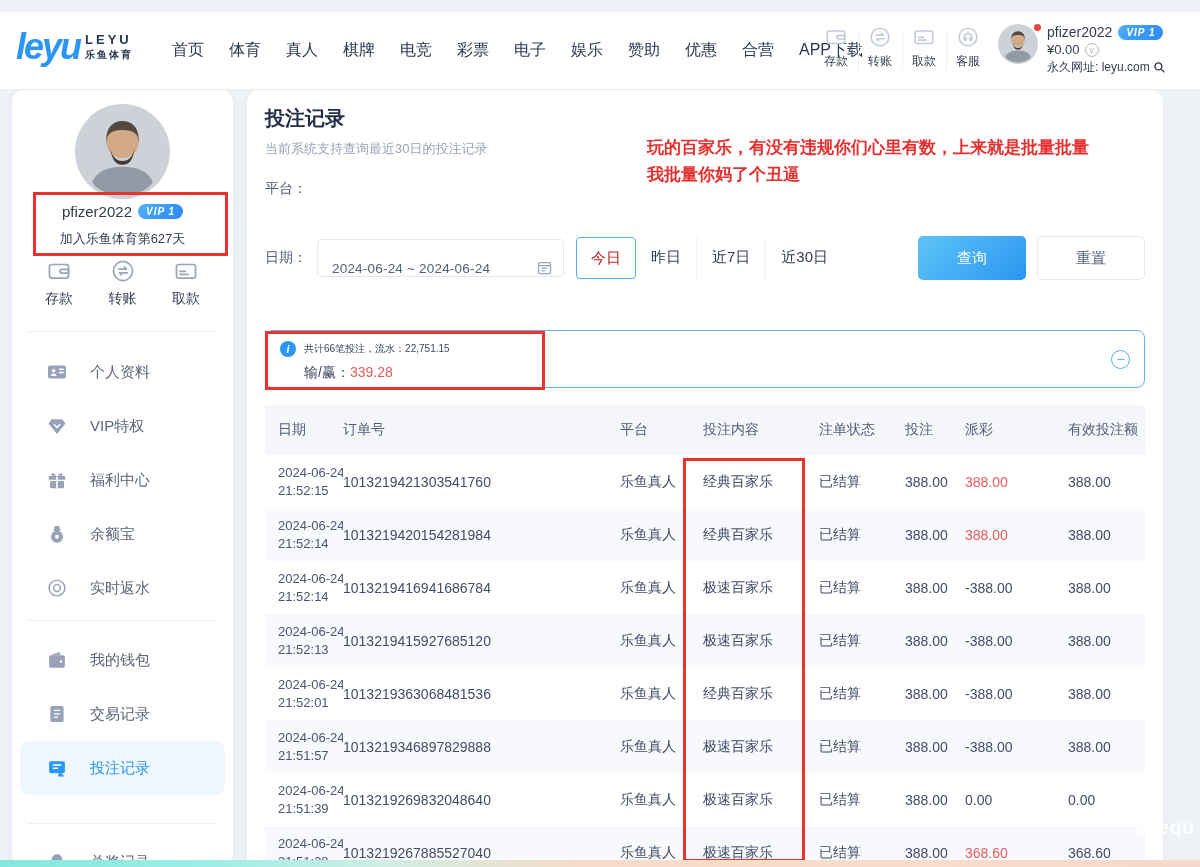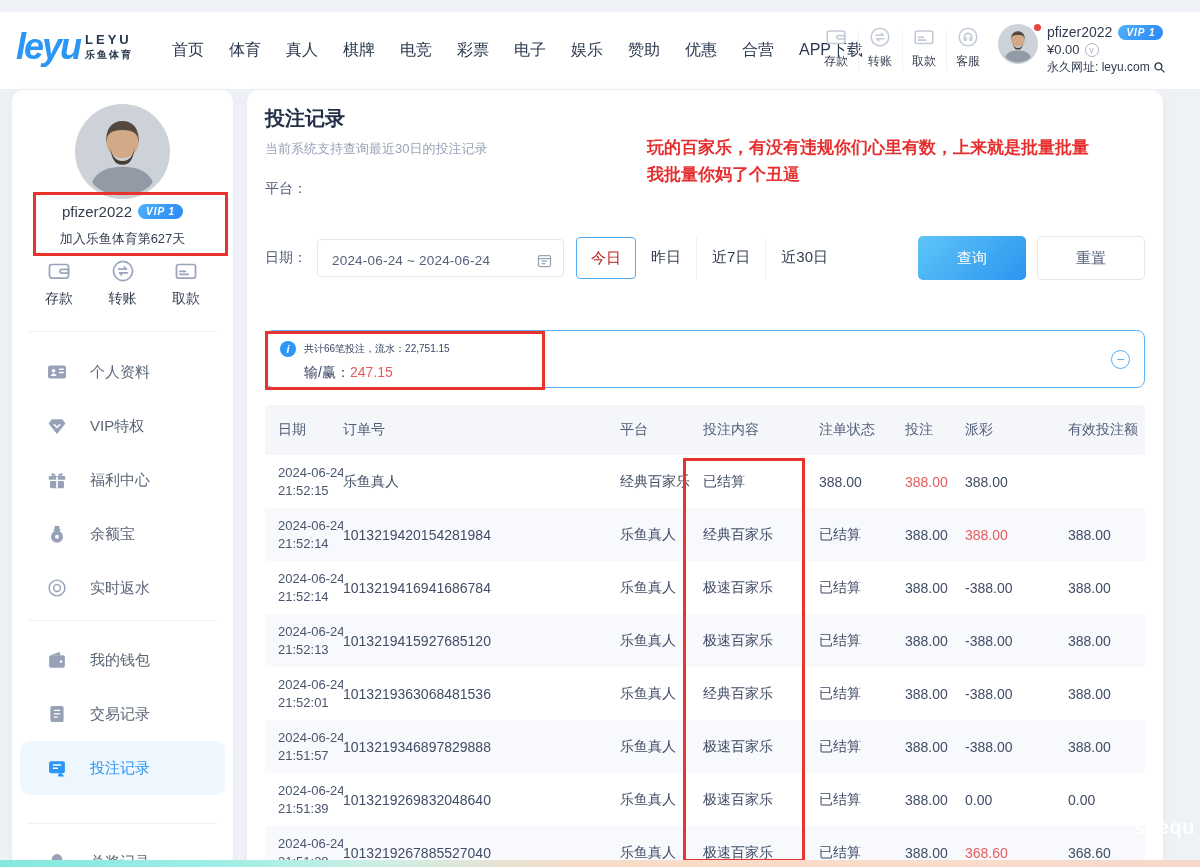--- a/index.html
+++ b/index.html
@@ -55,21 +55,21 @@
   
   .main{position:absolute;left:247px;top:90px;width:916px;height:777px;background:#fff;border-radius:12px 12px 0 0;box-shadow:0 2px 10px rgba(20,40,80,.04)}
   .page-title{position:absolute;left:18px;top:15px;font-size:20px;font-weight:700;color:#232f46}
   .page-sub{position:absolute;left:18px;top:50px;font-size:13px;color:#9aa4b8}
   .annotate{position:absolute;left:400px;top:44px;width:512px;font-size:17px;font-weight:700;color:#e62e2e;line-height:27px;z-index:7}
   .filter-row{position:absolute;left:18px;display:flex;align-items:center}
   .f-label{font-size:14px;color:#55607a;margin-right:10px;white-space:nowrap}
   .select{width:242px;height:38px;border:1px solid #e3e8ef;border-radius:4px;display:flex;align-items:center;padding:0 12px;cursor:pointer;background:#fff}
   .select-val{font-size:14px;color:#333c4f;flex:1}
   .chev{width:14px;height:14px;color:#9aa4b8}
-  .dateinput{width:247px;height:38px;border:1px solid #e3e8ef;border-radius:4px;display:flex;align-items:center;padding:4px 10px 0 14px;cursor:pointer;background:#fff}
+  .dateinput{width:247px;height:38px;border:1px solid #e3e8ef;border-radius:4px;display:flex;align-items:flex-end;padding:4px 10px 0 14px;cursor:pointer;background:#fff}
   .date-val{font-size:13.5px;color:#55607a;flex:1;letter-spacing:.2px}
   .cal{width:17px;height:17px;color:#9aa4b8}
   .ranges{display:flex;align-items:center;margin-left:12px;height:42px}
   .range-btn{height:42px;line-height:40px;padding:0 15px;font-size:15px;color:#333c4f;cursor:pointer;background:#fff}
   .range-btn:nth-child(n+3){border-left:1px solid #eef1f5}
   .range-btn.active{border:1px solid #53aef5;border-radius:4px;color:#b91c1c;padding:0 14px}
   .range-btn.active + .range-btn{border-left:none}
   .actions{margin-left:auto;display:flex;gap:11px}
   .btn{width:108px;height:44px;border-radius:5px;font-size:15px;display:flex;align-items:center;justify-content:center;cursor:pointer}
   .btn-query{background:linear-gradient(135deg,#5ec5f8,#2b95f0);color:#fff;border:none}
@@ -335,41 +335,42 @@
       <button class="btn btn-reset">重置</button>
     </div>
   </div>
 
   <div class="summary">
     <div class="sum-line1">
       <span class="info-ic">i</span>
       <span class="sum-text">共计66笔投注，流水：22,751.15</span>
     </div>
     <div class="sum-line2">
-      <span>输/赢：</span><span class="red">247.15</span>
+      <span>输/赢：</span><span class="red">339.28</span>
     </div>
     <span class="collapse">−</span>
   </div>
 
   <div class="table">
     <div class="trow thead" id="thead">
         <div class="tcell">日期</div>
         <div class="tcell">订单号</div>
         <div class="tcell">平台</div>
         <div class="tcell">投注内容</div>
         <div class="tcell">注单状态</div>
         <div class="tcell">投注</div>
         <div class="tcell">派彩</div>
         <div class="tcell">有效投注额</div>
       </div>
     <div class="tbody" id="tbody">
         <div class="trow">
           <div class="tcell">
             <div class="dt">2024-06-24<br>21:52:15</div>
           </div>
+          <div class="tcell">1013219421303541760</div>
           <div class="tcell">乐鱼真人</div>
           <div class="tcell">经典百家乐</div>
           <div class="tcell">已结算</div>
           <div class="tcell">388.00</div>
           <div class="tcell"><span class="red">388.00</span></div>
           <div class="tcell">388.00</div>
         </div>
         <div class="trow">
           <div class="tcell">
             <div class="dt">2024-06-24<br>21:52:14</div>

